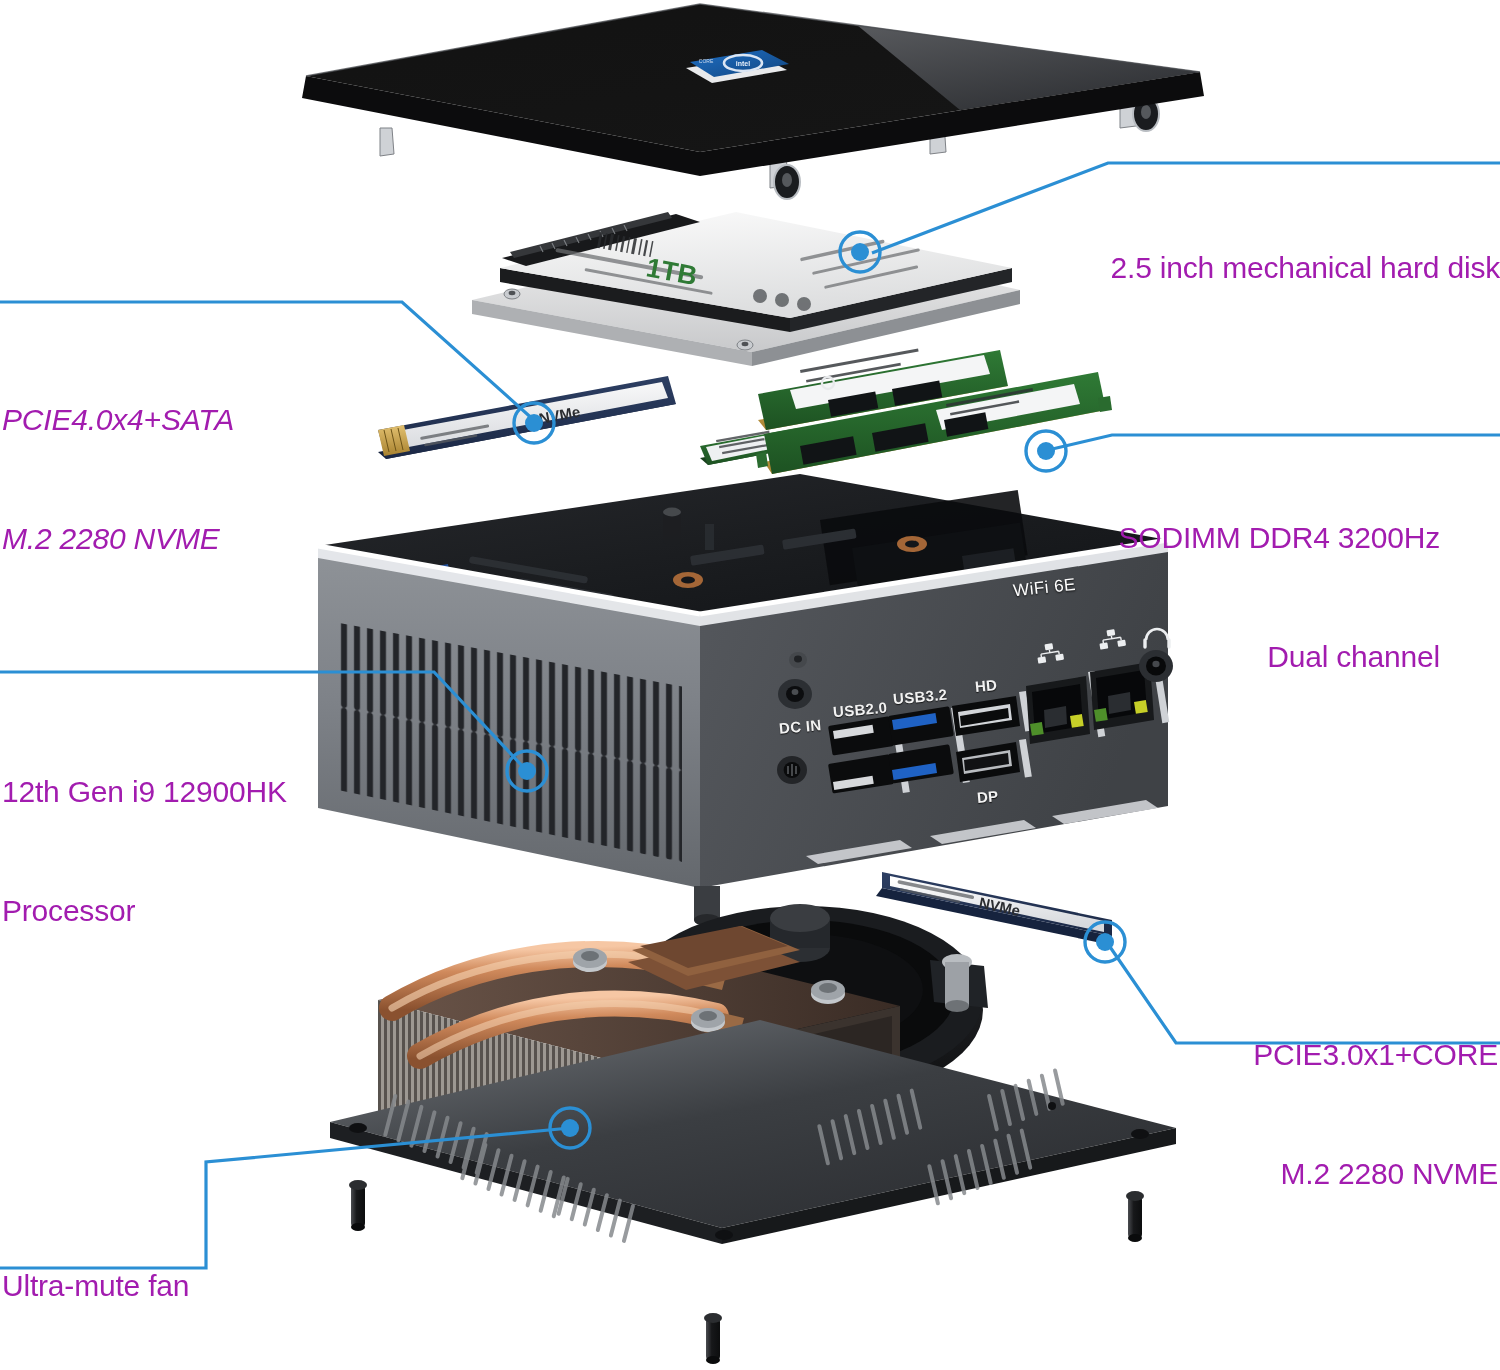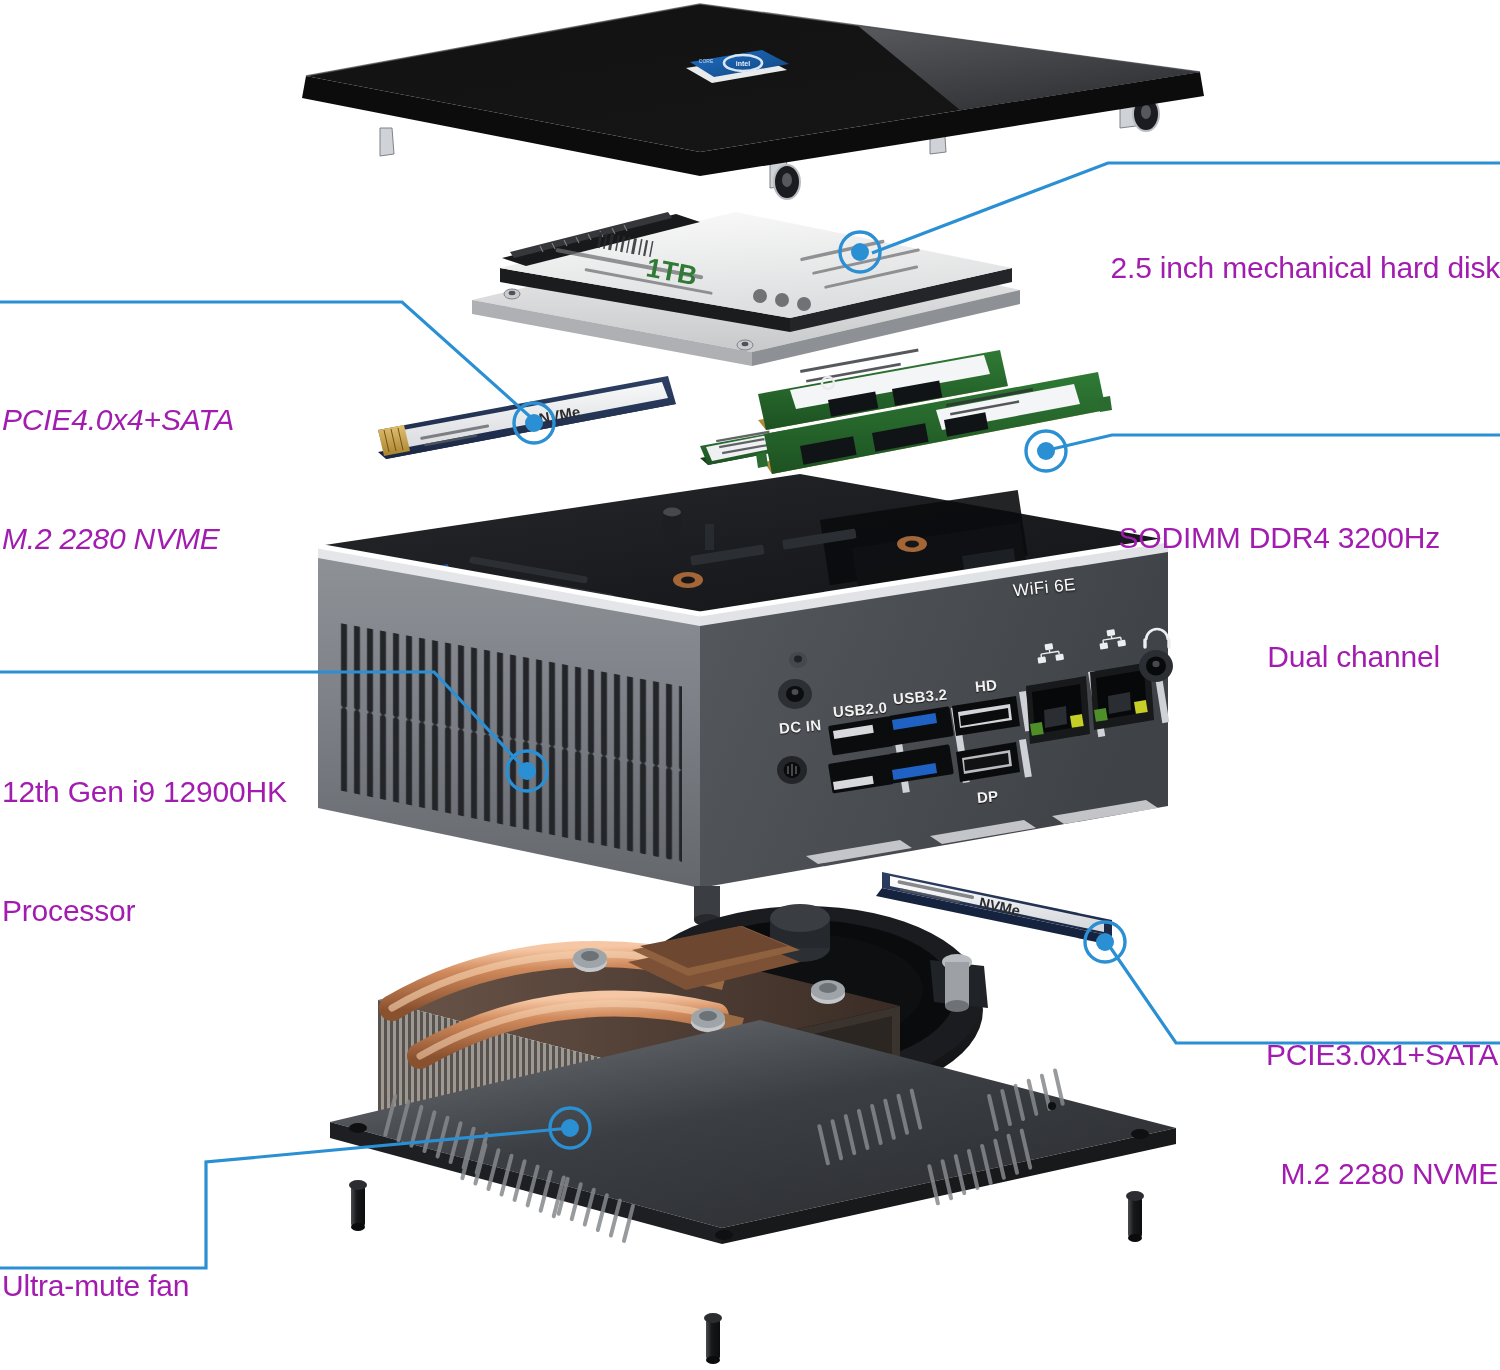--- a/index.html
+++ b/index.html
@@ -680,21 +680,21 @@
     <span class="ln">SODIMM DDR4 3200Hz</span>
     <span class="ln">Dual channel</span>
   </div>
 
   <div class="callout left lbl-cpu">
     <span class="ln">12th Gen i9 12900HK</span>
     <span class="ln">Processor</span>
   </div>
 
   <div class="callout right lbl-m2bot">
-    <span class="ln">PCIE3.0x1+SATA</span>
+    <span class="ln">PCIE3.0x1+CORE</span>
     <span class="ln">M.2 2280 NVME</span>
   </div>
 
   <div class="callout left lbl-fan">
     <span class="ln">Ultra-mute fan</span>
     
   </div>
 
   <div class="port-text pt-dcin">DC IN</div>
   <div class="port-text pt-usb2">USB2.0</div>

